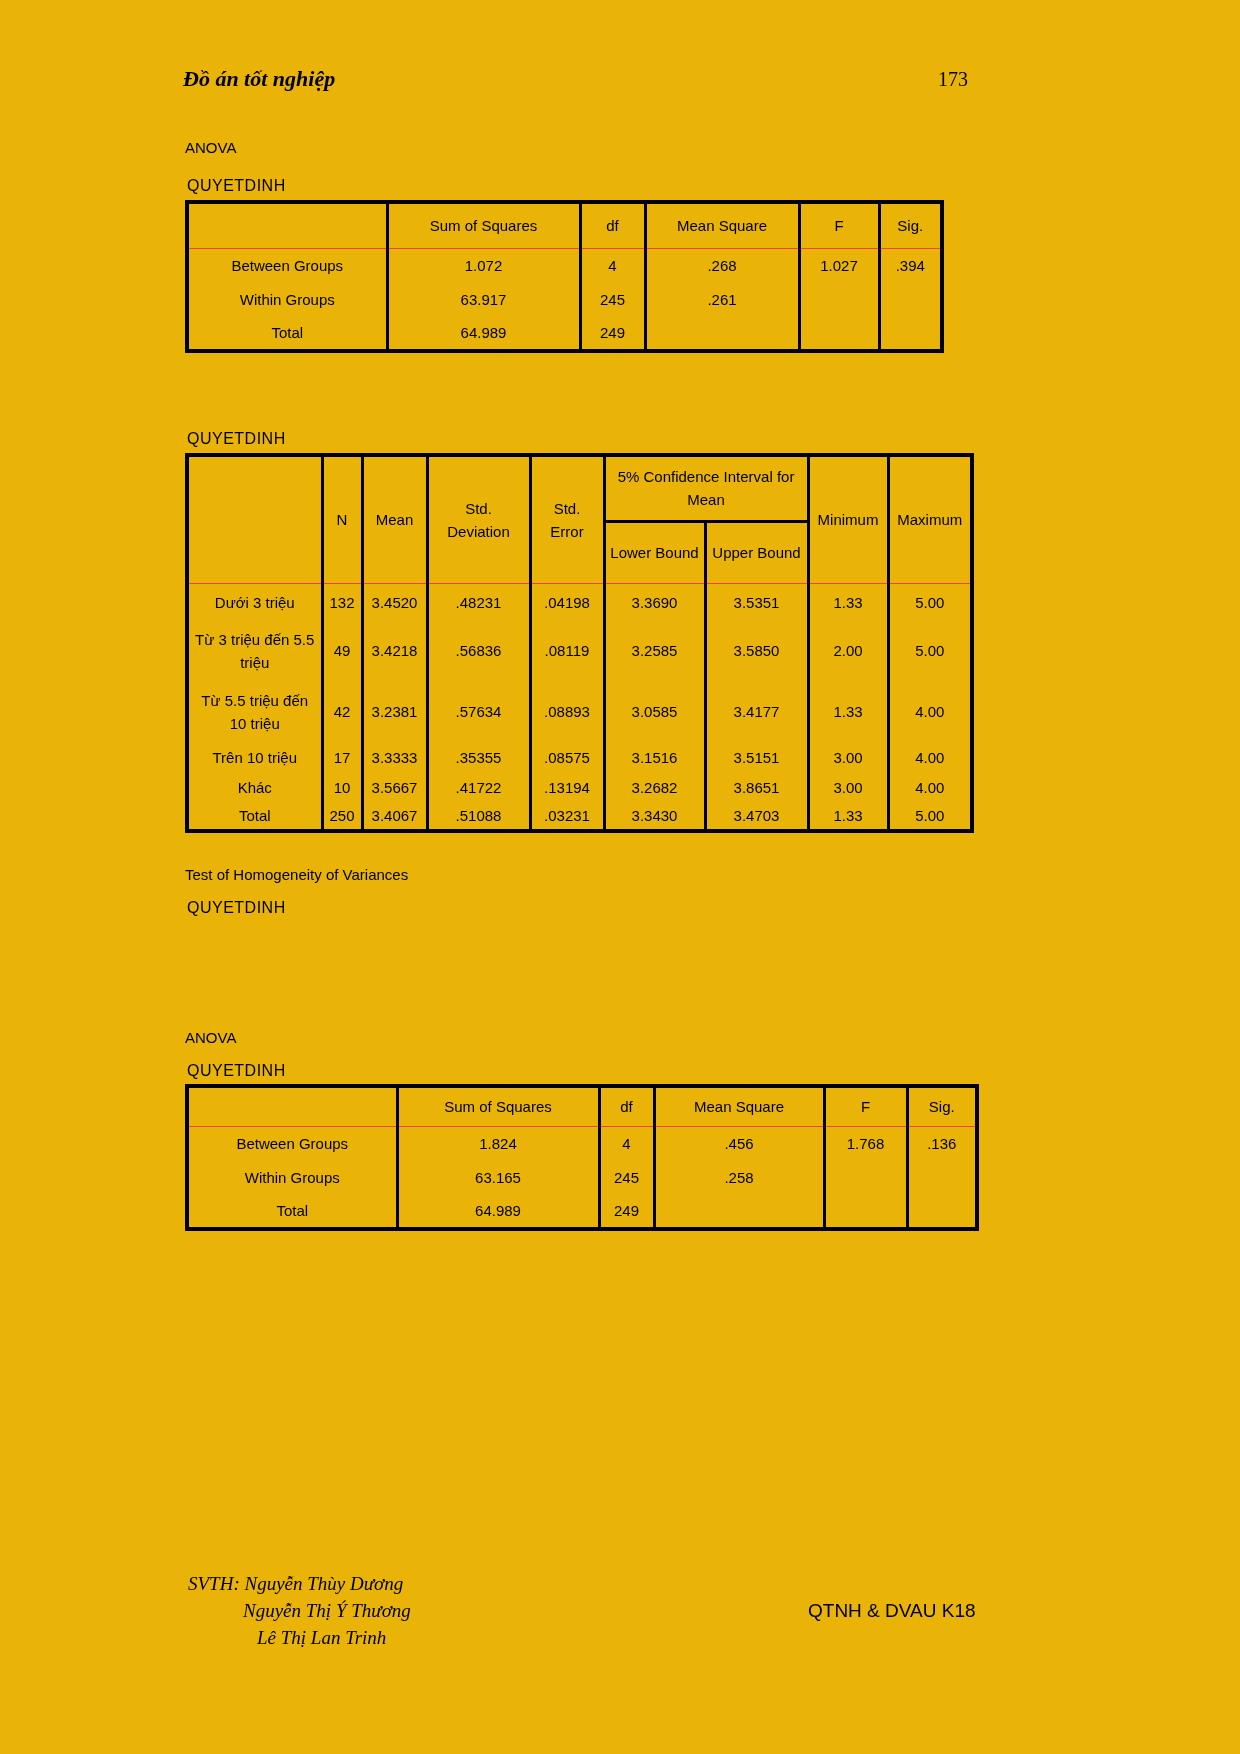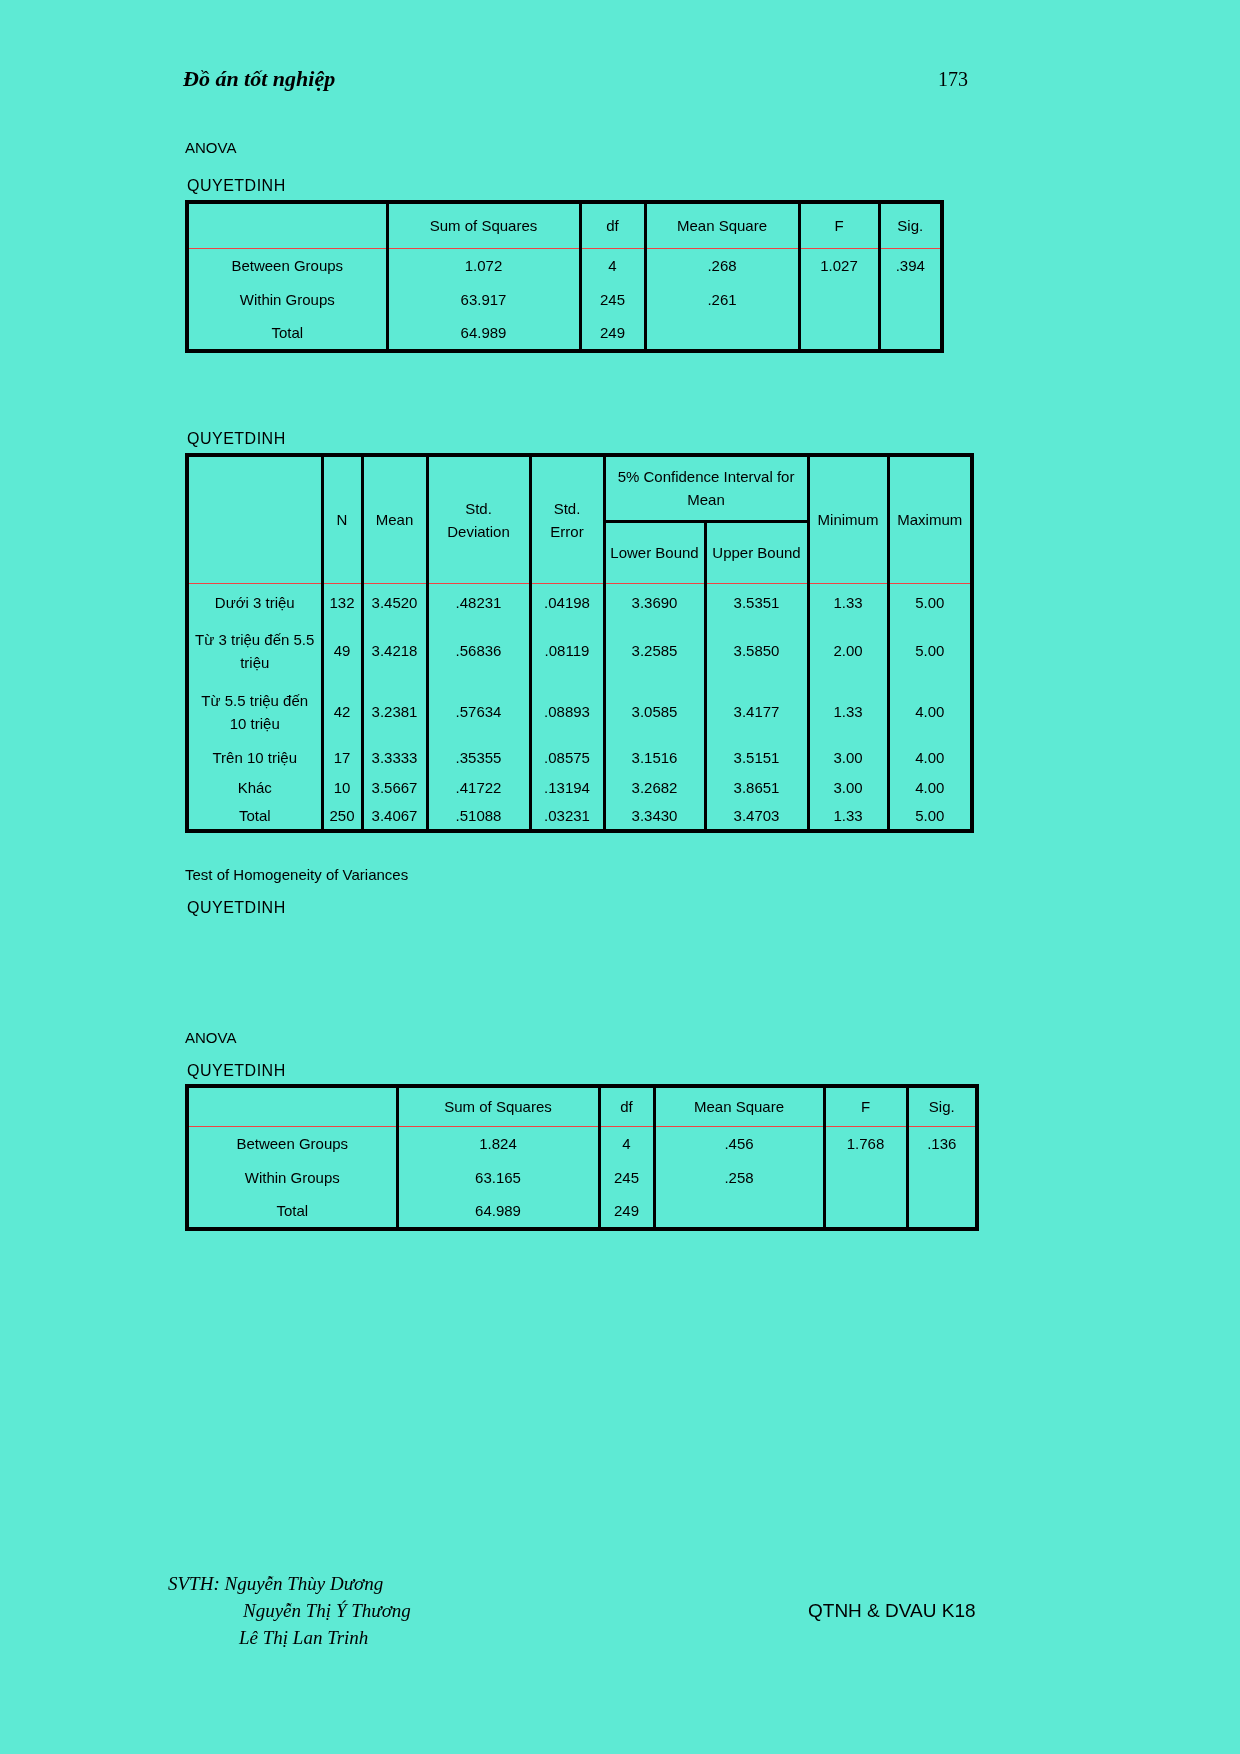--- a/index.html
+++ b/index.html
@@ -1,21 +1,21 @@
 <!DOCTYPE html>
 <html><head>
 <meta charset="utf-8">
 <style>
   * { margin: 0; padding: 0; box-sizing: border-box; }
   html, body { background: #888; }
   .page {
     position: relative;
     width: 1240px;
     height: 1754px;
-    background: #5eead4;
+    background: #eab308;
     font-family: "Liberation Sans", sans-serif;
     color: #000;
     margin: 0 auto;
     overflow: hidden;
   }
   .abs { position: absolute; }
 
   .doc-header-left {
     left: 183px; top: 66px;
     font-family: "Liberation Serif", serif;
@@ -269,18 +269,18 @@
         <td>Total</td>
         <td>64.989</td>
         <td>249</td>
         <td></td>
         <td></td>
         <td></td>
       </tr>
     </tbody>
   </table>
 
-  <div class="abs footer-line" style="left:168px; top:1573px;">SVTH: Nguyễn Thùy Dương</div>
+  <div class="abs footer-line" style="left:188px; top:1573px;">SVTH: Nguyễn Thùy Dương</div>
   <div class="abs footer-line" style="left:243px; top:1600px;">Nguyễn Thị Ý Thương</div>
-  <div class="abs footer-line" style="left:239px; top:1627px;">Lê Thị Lan Trinh</div>
+  <div class="abs footer-line" style="left:257px; top:1627px;">Lê Thị Lan Trinh</div>
   <div class="abs footer-right" style="left:808px; top:1600px;">QTNH &amp; DVAU K18</div>
 
 </div>
 
 </body></html>

